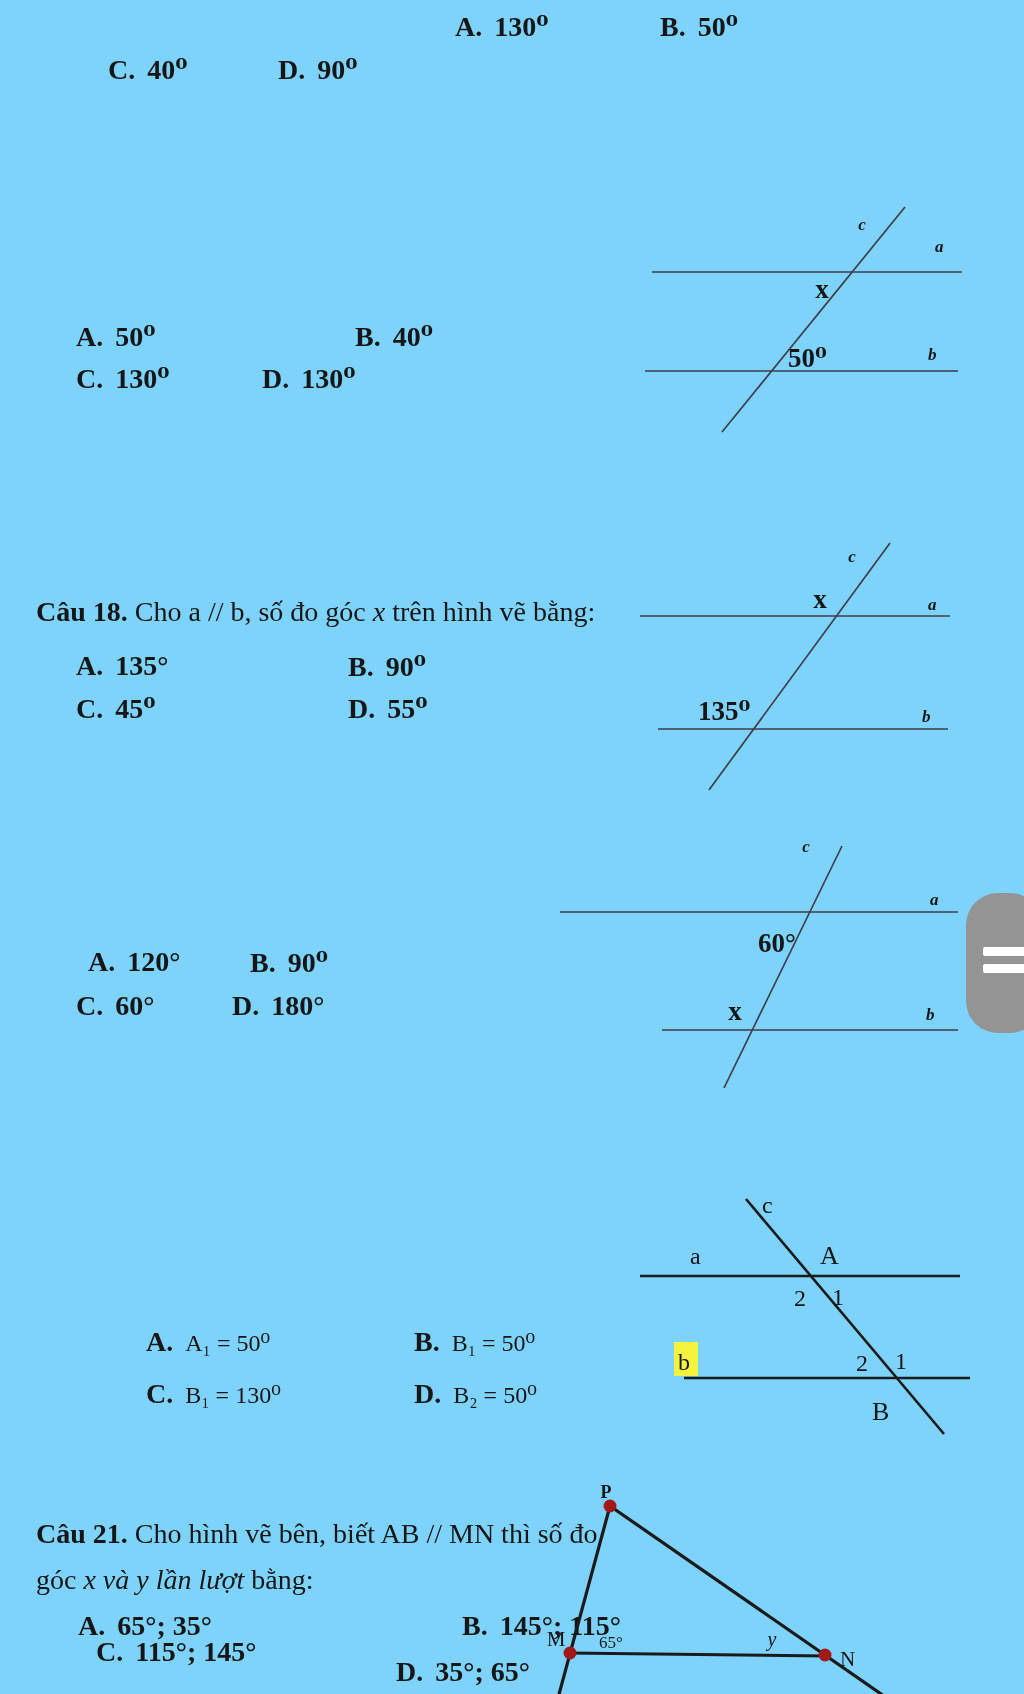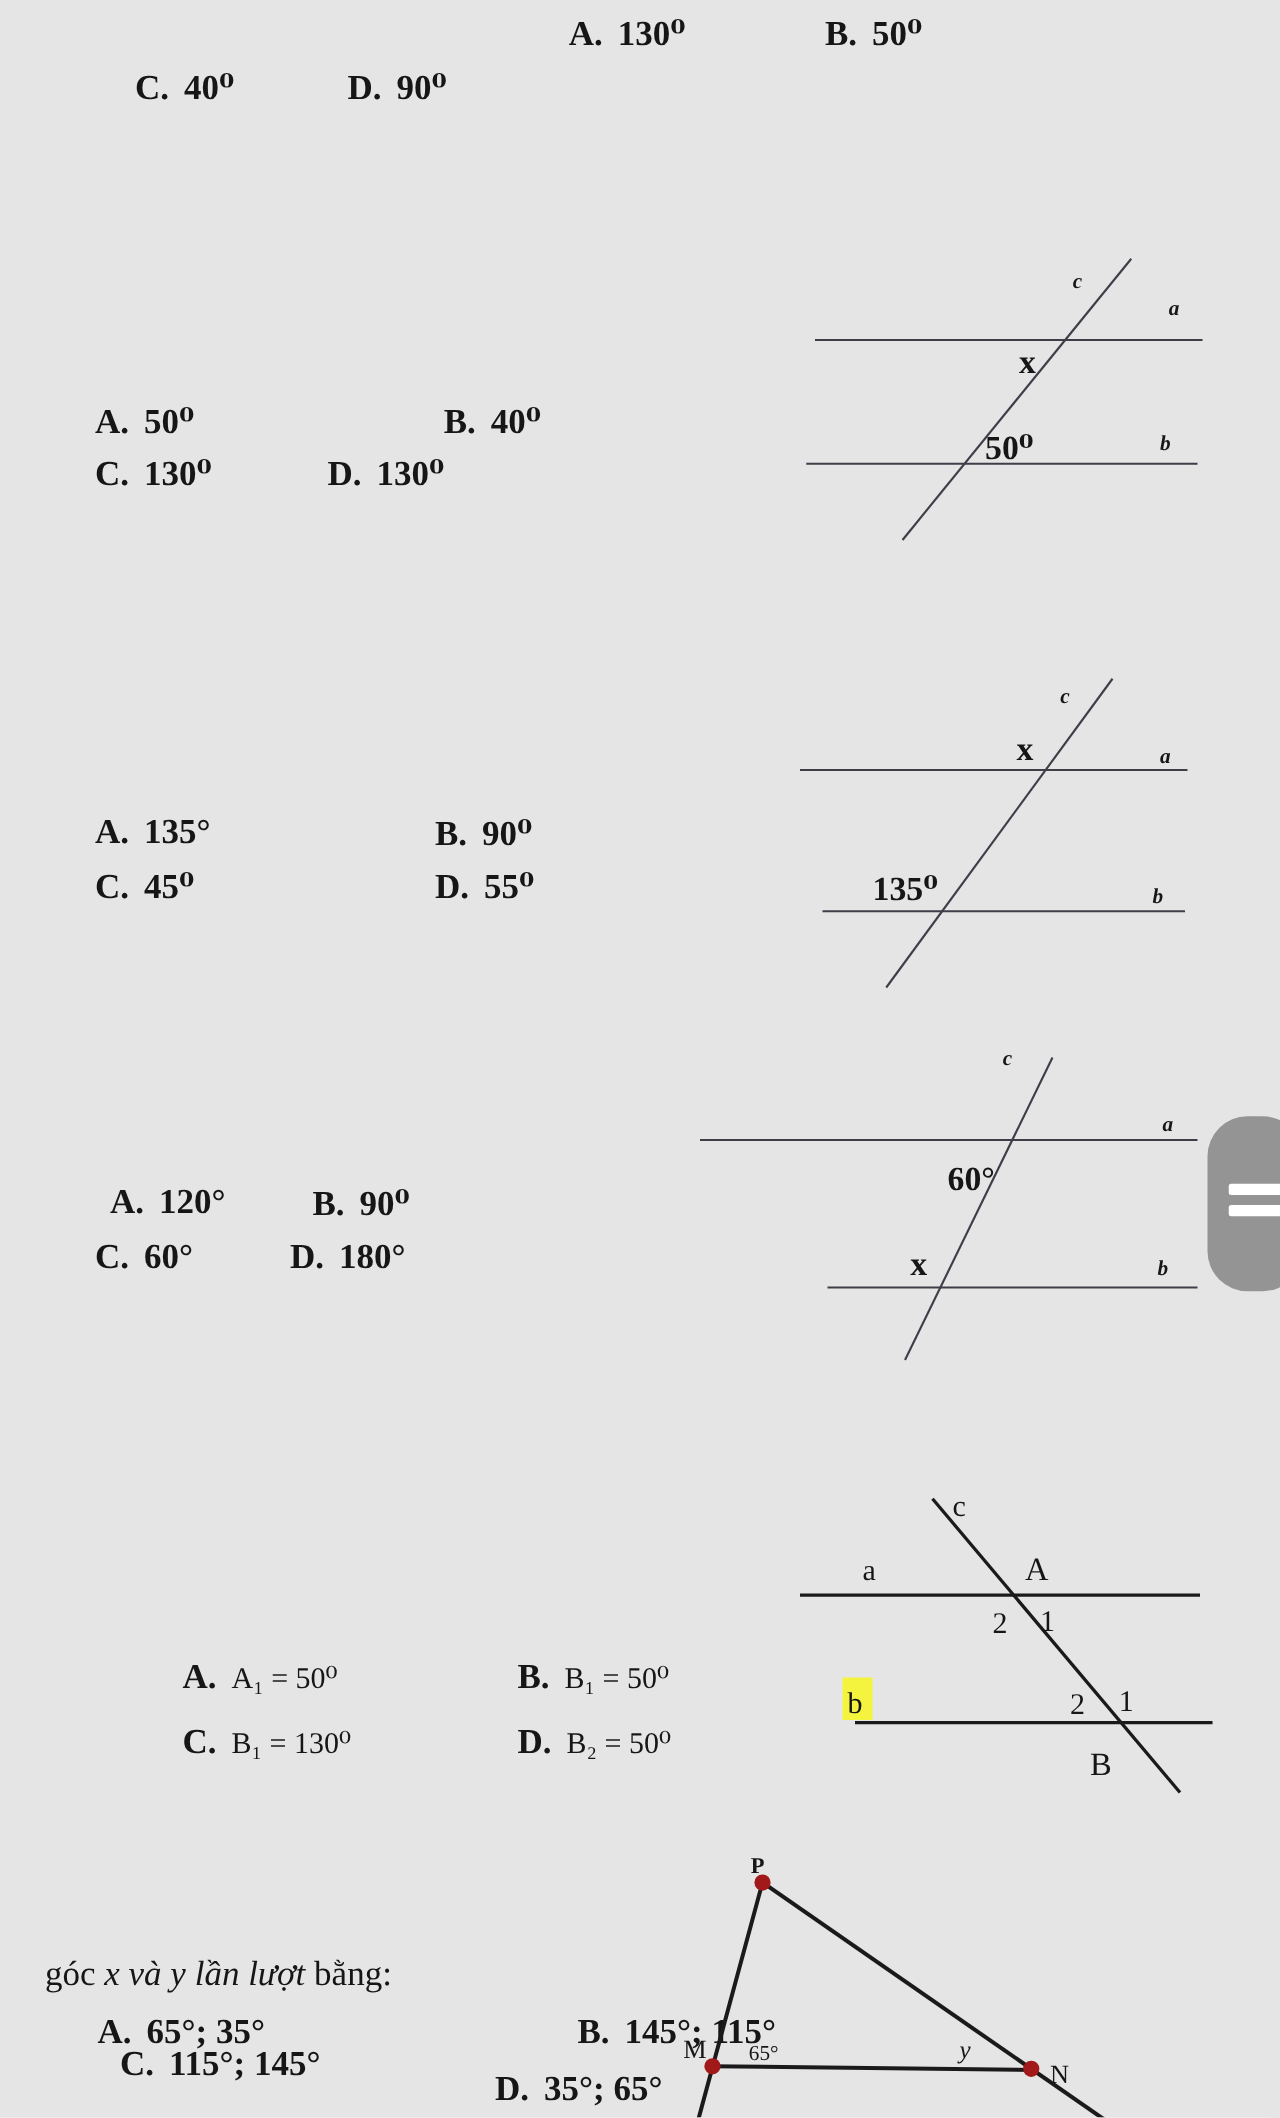--- a/index.html
+++ b/index.html
@@ -1,18 +1,18 @@
 <!DOCTYPE html>
 <html><head>
 <meta charset="utf-8">
 <style>
   html,body {margin:0; padding:0;}
   #page {
     position:relative; width:1024px; height:1694px;
-    background:#e5e5e5; overflow:hidden;
+    background:#7dd3fc; overflow:hidden;
     font-family:"Liberation Serif","DejaVu Serif",serif;
     color:#161616;
   }
   .h {position:absolute; font-size:28px; white-space:nowrap; z-index:1;}
   .b {font-weight:bold;}
   .i {font-style:italic;}
   .m {font-size:23px;}
   .opt {position:absolute; font-size:28px; font-weight:bold; white-space:nowrap; z-index:1;}
   .opt .v {margin-left:12px;}
   .opt.mathv .v {font-weight:normal; font-size:24px;}
@@ -58,20 +58,23 @@
   <div class="opt" style="left:355px;top:320px">
     <span class="k">B.</span><span class="v">40⁰</span>
   </div>
   <div class="opt" style="left:76px;top:362px">
     <span class="k">C.</span><span class="v">130⁰</span>
   </div>
   <div class="opt" style="left:262px;top:362px">
     <span class="k">D.</span><span class="v">130⁰</span>
   </div>
 
+  <div class="h" style="left:36px;top:596px">
+    <span class="b">Câu 18.</span><span><span> Cho a // b, số đo góc </span><span class="i">x</span><span> trên hình vẽ bằng:</span></span>
+  </div>
   <div class="opt" style="left:76px;top:650px">
     <span class="k">A.</span><span class="v">135°</span>
   </div>
   <div class="opt" style="left:348px;top:650px">
     <span class="k">B.</span><span class="v">90⁰</span>
   </div>
   <div class="opt" style="left:76px;top:692px">
     <span class="k">C.</span><span class="v">45⁰</span>
   </div>
   <div class="opt" style="left:348px;top:692px">
@@ -97,20 +100,23 @@
   <div class="opt mathv" style="left:414px;top:1326px">
     <span class="k">B.</span><span class="v">B₁ = 50⁰</span>
   </div>
   <div class="opt mathv" style="left:146px;top:1378px">
     <span class="k">C.</span><span class="v">B₁ = 130⁰</span>
   </div>
   <div class="opt mathv" style="left:414px;top:1378px">
     <span class="k">D.</span><span class="v">B₂ = 50⁰</span>
   </div>
 
+  <div class="h" style="left:36px;top:1518px">
+    <span class="b">Câu 21.</span><span><span> Cho hình vẽ bên, biết AB // MN thì số đo</span></span>
+  </div>
   <div class="h" style="left:36px;top:1564px">
     <span><span>góc </span><span class="i">x và y lần lượt</span><span> bằng:</span></span>
   </div>
   <div class="opt" style="left:78px;top:1610px">
     <span class="k">A.</span><span class="v">65°; 35°</span>
   </div>
   <div class="opt" style="left:462px;top:1610px">
     <span class="k">B.</span><span class="v">145°; 115°</span>
   </div>
   <div class="opt" style="left:96px;top:1636px">

